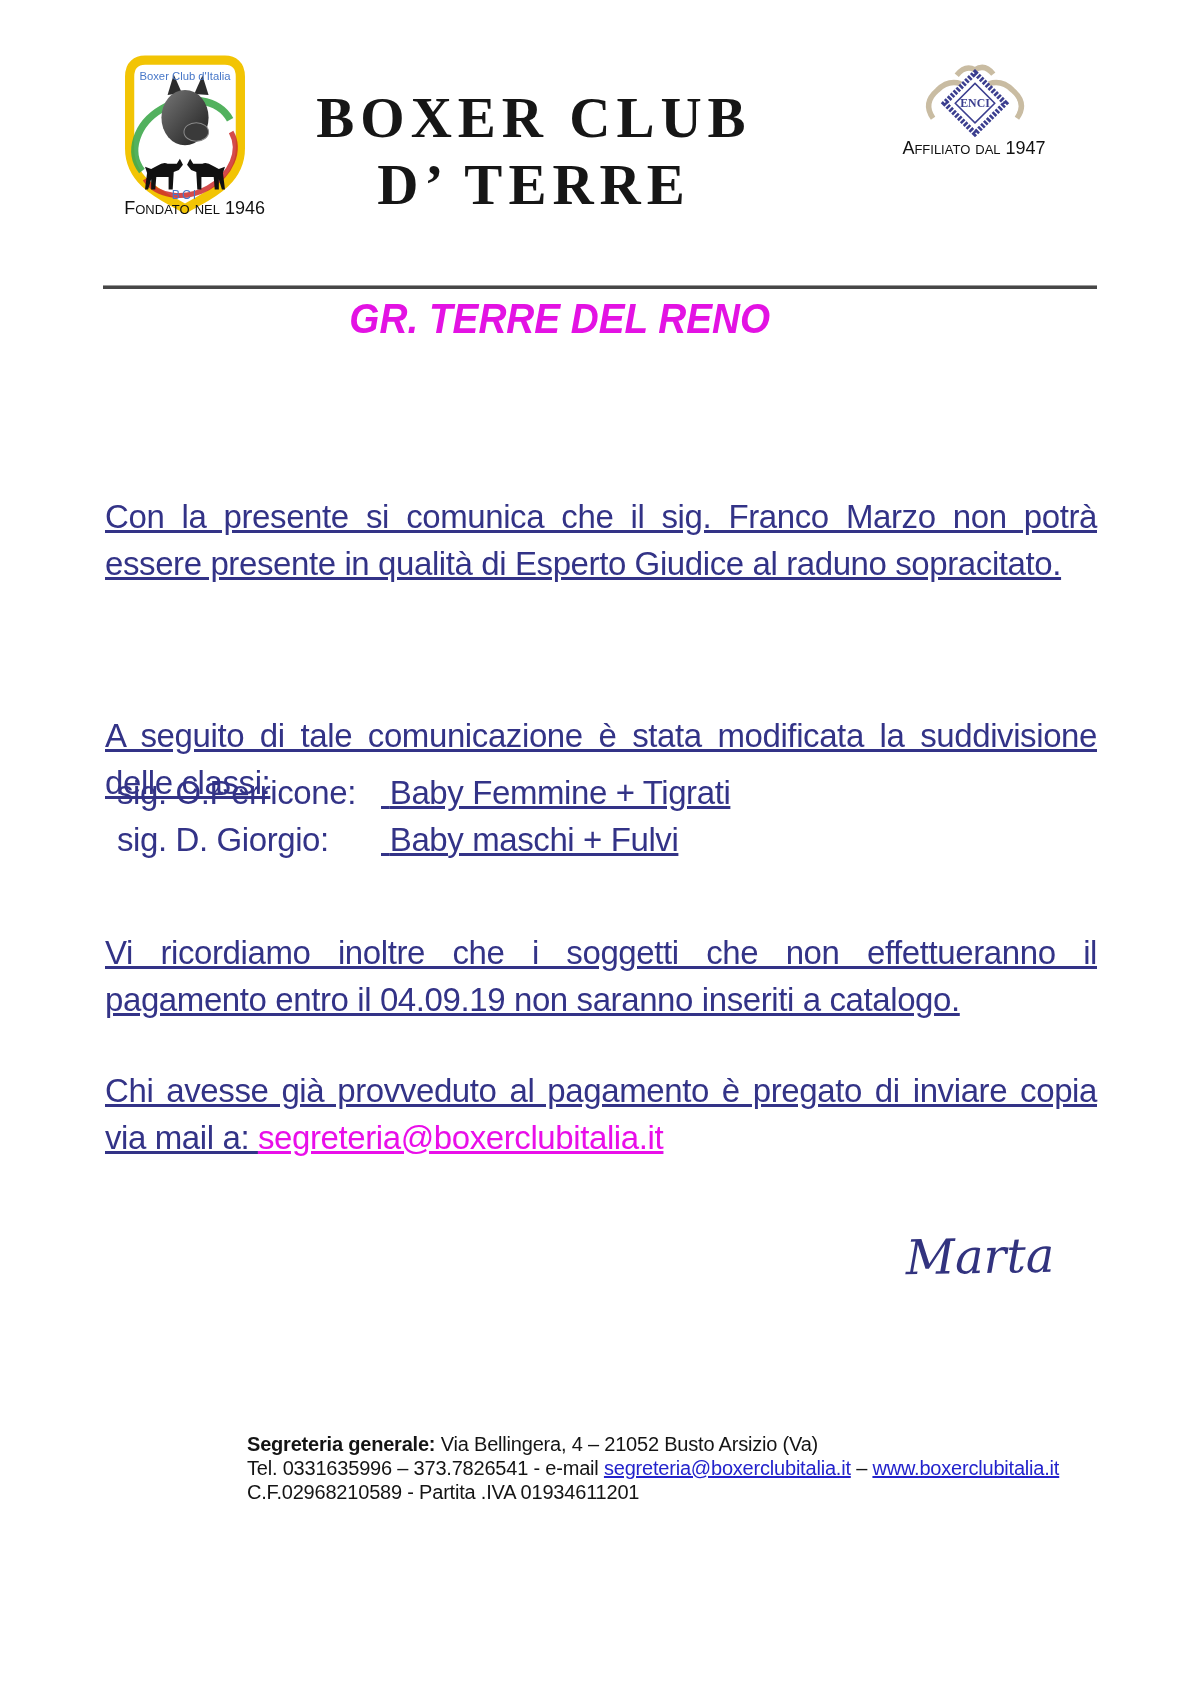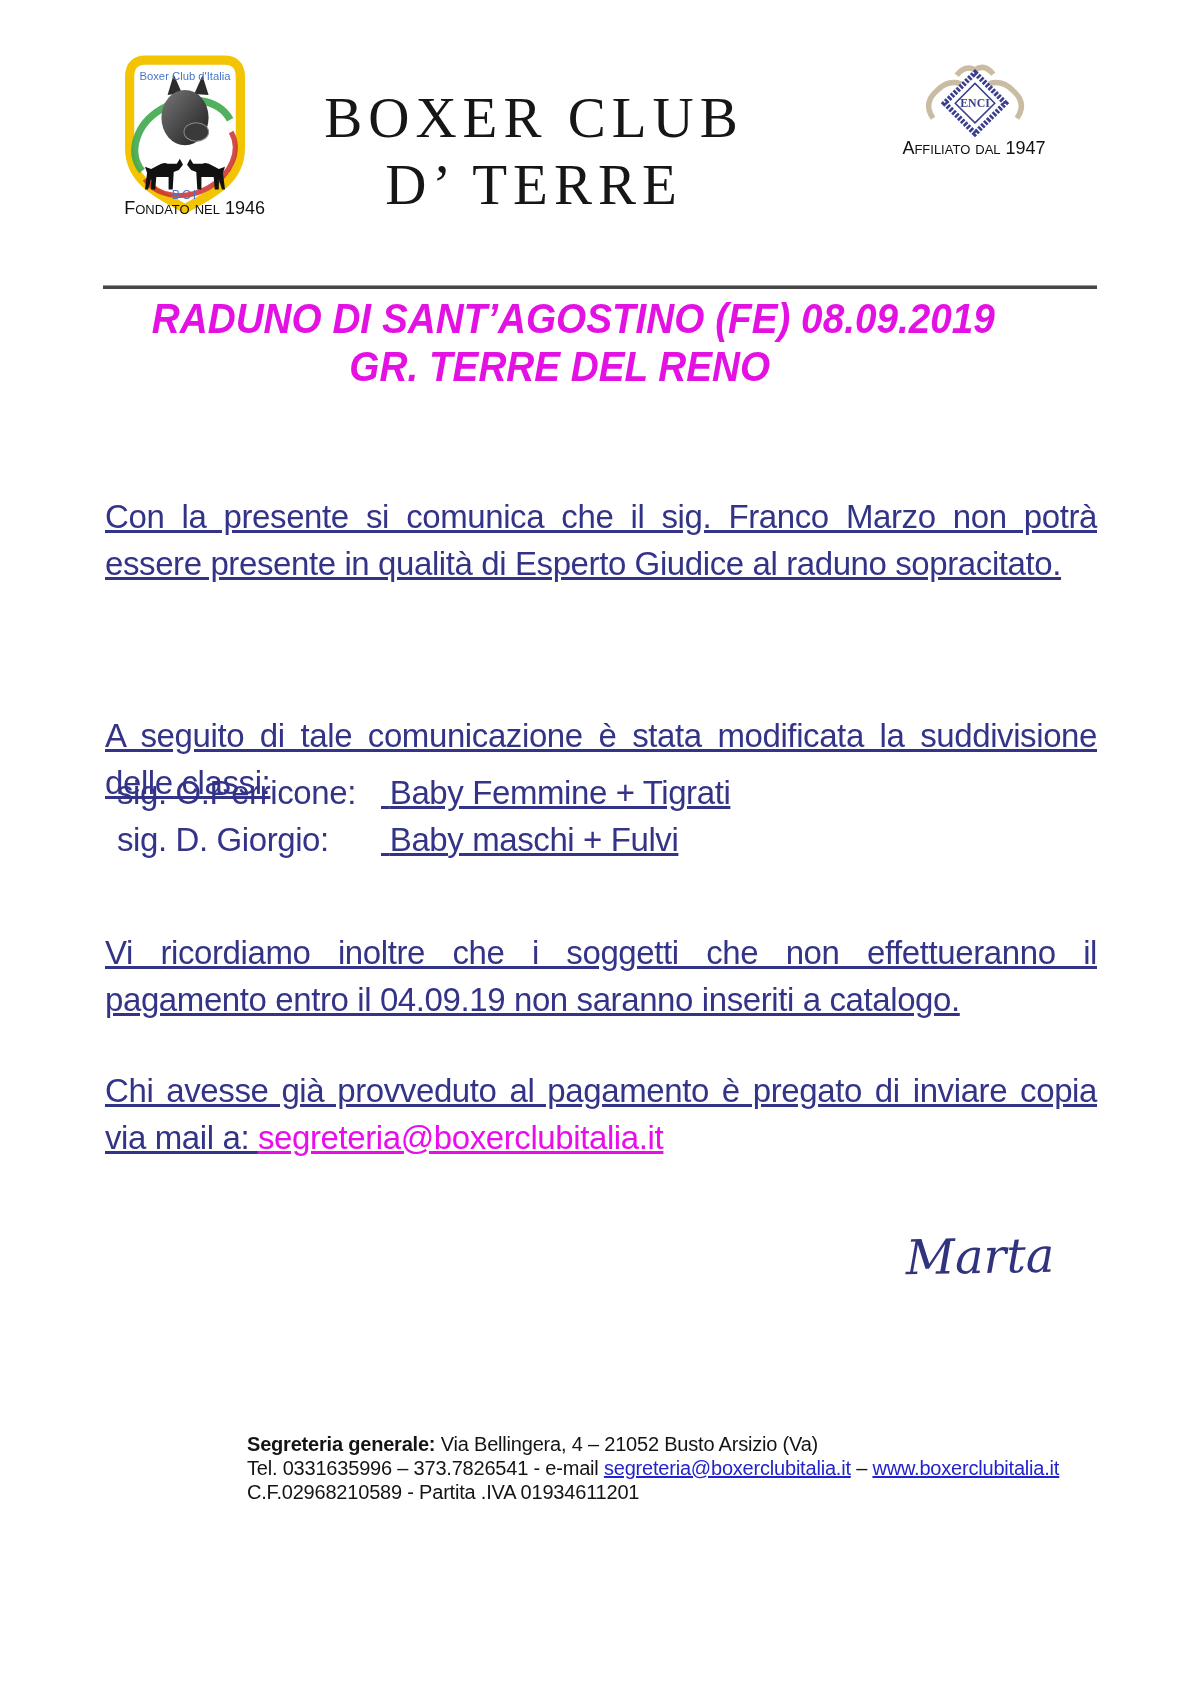--- a/index.html
+++ b/index.html
@@ -3,21 +3,21 @@
 <meta charset="utf-8">
 <style>
   html,body{margin:0;padding:0;}
   body{width:1200px;height:1698px;position:relative;background:#ffffff;
        font-family:"Liberation Sans",sans-serif;overflow:hidden;}
   .abs{position:absolute;}
 
   
   .club-title{left:278px;top:84px;width:512px;text-align:center;
     font-family:"Liberation Serif",serif;font-size:57px;line-height:67px;
-    color:#161616;letter-spacing:6px;font-weight:400;}
+    color:#161616;letter-spacing:6px;font-weight:700;}
   .founded{left:95px;top:198px;width:170px;text-align:right;color:#111;
     font-variant:small-caps;font-size:18px;letter-spacing:0px;}
   .affiliato{left:884px;top:138px;width:180px;text-align:center;color:#111;
     font-variant:small-caps;font-size:18px;}
   .rule{left:103px;top:285px;width:994px;height:3px;background:#474747;border-top:1px solid #9a9a9a;}
 
   
   .doc-title{left:105px;top:294px;width:910px;text-align:center;
     color:#E312E3;font-weight:bold;font-style:italic;font-size:43px;line-height:48px;}
   .doc-title .tline{display:inline-block;transform:scaleX(0.9);transform-origin:center;white-space:nowrap;}
@@ -89,21 +89,20 @@
       <rect x="-13" y="-13" width="26" height="26" fill="none" stroke="#3B3E8F" stroke-width="1.4"></rect>
     </g>
     <text x="55" y="46" text-anchor="middle" font-size="11" font-weight="bold" fill="#3B3E8F" style="font-family:'Liberation Serif',serif">ENCI</text>
   </svg>
 </div>
 <div class="abs affiliato">Affiliato dal 1947</div>
 
 <div class="abs rule"></div>
 
 <div class="abs doc-title">
-  <div><span class="tline">RADUNO DI SANT’AGOSTINO (FE) 08.09.2019</span></div>
   <div><span class="tline">GR. TERRE DEL RENO</span></div>
 </div>
 
 <p class="abs para p1">Con la presente si comunica che il sig. Franco Marzo non potrà essere presente in qualità di Esperto Giudice al raduno sopracitato.</p>
 
 <p class="abs para p2">A seguito di tale comunicazione è stata modificata la suddivisione delle classi:</p>
 
 <div class="abs para assignments">
   <div>
     <span class="judge">sig. O.Perricone:</span>

